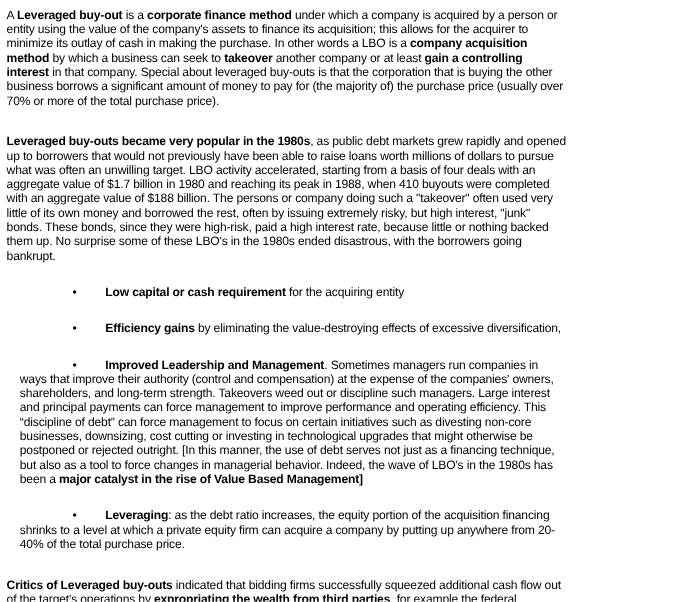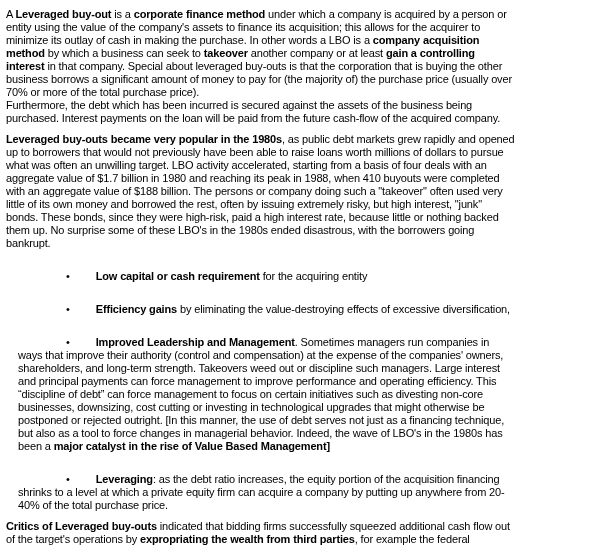--- a/index.html
+++ b/index.html
@@ -15,34 +15,33 @@
     width: 520px;
     height: 547px;
     padding: 8px 5px 0 6px;
     color: #000000;
     font-family: "Liberation Sans", "DejaVu Sans", sans-serif;
     font-size: 11px;
     line-height: 13px;
     letter-spacing: -0.15px;
   }
   .para { margin: 0; }
-  .mt { margin-top: 8px; }
+  .mt { margin-top: 24px; }
   .bullet {
     margin: 20px 0 0 12px;
     text-indent: 48px;
   }
   .bmark { font-size: 11px; }
   .btab { display: inline-block; width: 26px; }
   b, .bold { font-weight: bold; }
 </style>
 </head>
 <body>
 
 <div class="doc">
   <p class="para"><span>A </span><b>Leveraged buy-out</b><span> is a </span><b>corporate finance method</b><span> under which a company is acquired by a person or entity using the value of the company's assets to finance its acquisition; this allows for the acquirer to minimize its outlay of cash in making the purchase. In other words a LBO is a </span><b>company acquisition method</b><span> by which a business can seek to </span><b>takeover</b><span> another company or at least </span><b>gain a controlling interest</b><span> in that company. Special about leveraged buy-outs is that the corporation that is buying the other business borrows a significant amount of money to pay for (the majority of) the purchase price (usually over 70% or more of the total purchase price).</span></p>
-  <p class="para"><span>Furthermore, the debt which has been incurred is secured against the assets of the business being purchased. Interest payments on the loan will be paid from the future cash-flow of the acquired company.</span></p>
   <p class="para mt"><b>Leveraged buy-outs became very popular in the 1980s</b><span>, as public debt markets grew rapidly and opened up to borrowers that would not previously have been able to raise loans worth millions of dollars to pursue what was often an unwilling target. LBO activity accelerated, starting from a basis of four deals with an aggregate value of $1.7 billion in 1980 and reaching its peak in 1988, when 410 buyouts were completed with an aggregate value of $188 billion. The persons or company doing such a "takeover" often used very little of its own money and borrowed the rest, often by issuing extremely risky, but high interest, "junk" bonds. These bonds, since they were high-risk, paid a high interest rate, because little or nothing backed them up. No surprise some of these LBO's in the 1980s ended disastrous, with the borrowers going bankrupt.</span></p>
   <p class="para bullet"><span class="bmark">•</span><span class="btab"></span><span><b>Low capital or cash requirement</b><span> for the acquiring entity</span></span></p>
   <p class="para bullet"><span class="bmark">•</span><span class="btab"></span><span><b>Efficiency gains</b><span> by eliminating the value-destroying effects of excessive diversification,</span></span></p>
   <p class="para bullet"><span class="bmark">•</span><span class="btab"></span><span><b>Improved Leadership and Management</b><span>. Sometimes managers run companies in ways that improve their authority (control and compensation) at the expense of the companies' owners, shareholders, and long-term strength. Takeovers weed out or discipline such managers. Large interest and principal payments can force management to improve performance and operating efficiency. This “discipline of debt” can force management to focus on certain initiatives such as divesting non-core businesses, downsizing, cost cutting or investing in technological upgrades that might otherwise be postponed or rejected outright.  [In this manner, the use of debt serves not just as a financing technique, but also as a tool to force changes in managerial behavior. Indeed, the wave of LBO's in the 1980s has been a </span><b>major catalyst in the rise of Value Based Management]</b></span></p>
   <p class="para bullet"><span class="bmark">•</span><span class="btab"></span><span><b>Leveraging</b><span>: as the debt ratio increases, the equity portion of the acquisition financing shrinks to a level at which a private equity firm can acquire a company by putting up anywhere from 20-40% of the total purchase price.</span></span></p>
   <p class="para mt"><b>Critics of Leveraged buy-outs</b><span> indicated that bidding firms successfully squeezed additional cash flow out of the target's operations by </span><b>expropriating the wealth from third parties</b><span>, for example the federal government. Takeover targets pay less taxes because interest payments on debt are tax-deductible while dividend payments to shareholders are not. Furthermore, the obvious risk associated with a leveraged buyout is that of financial distress, and unforeseen events such as recession, litigation, or changes in the regulatory environment can lead to difficulties meeting scheduled interest payments, technical default (the violation of the terms of a debt covenant) or outright liquidation. Weak management at the target company or misalignment of incentives between management and shareholders can also pose threats to the ultimate success of an Leveraged buy-out.</span></p>
 </div>
 
 </body></html>

